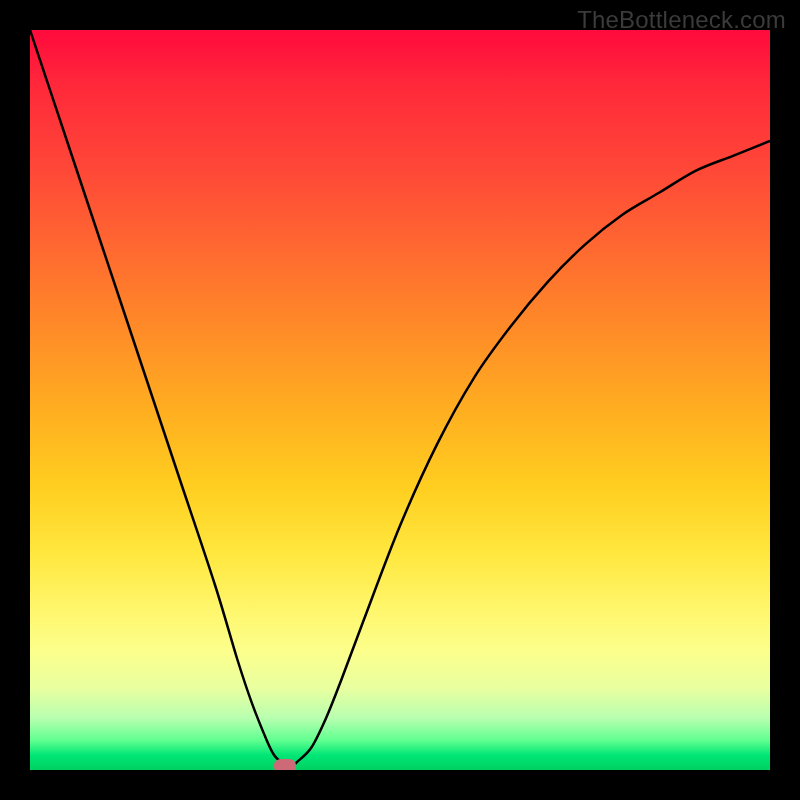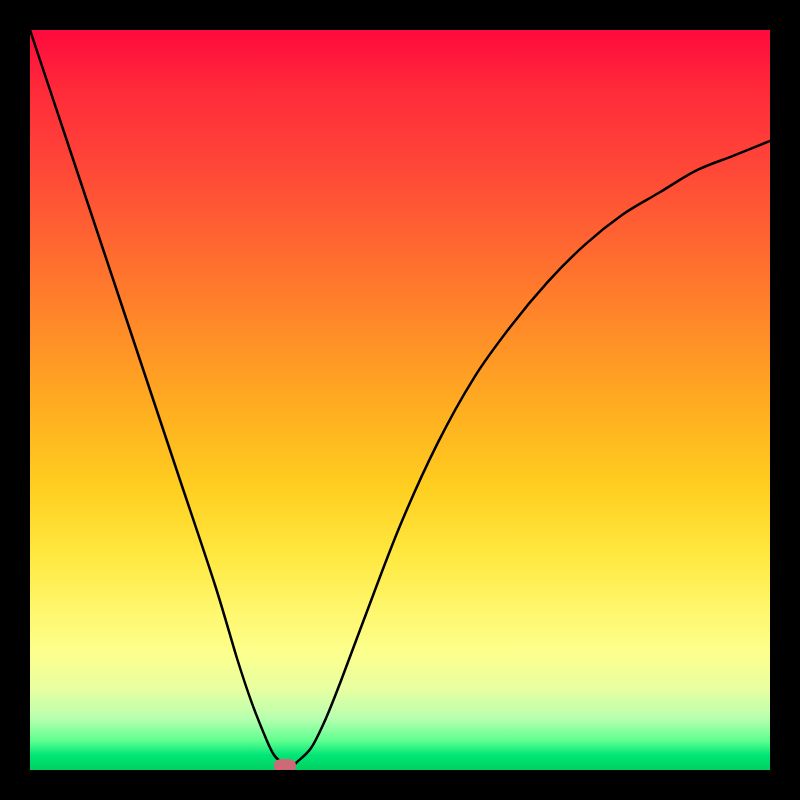--- a/index.html
+++ b/index.html
@@ -66,20 +66,21 @@
     color: #3b3b3b;
     font-size: 24px;
     letter-spacing: 0.2px;
     font-weight: 500;
   }
 </style>
 </head>
 <body>
 
 <div class="frame">
+  <div class="watermark">TheBottleneck.com</div>
 
   <div class="plot">
     <div class="gradient"></div>
 
     <svg class="curve-svg" viewBox="0 0 740 740" preserveAspectRatio="none">
       <path id="curve-path" d="M 0 0 C 6.166666666666667 18.5, 24.666666666666664 74, 37 111 C 49.333333333333336 148, 61.666666666666664 185, 74 222 C 86.33333333333333 259, 98.66666666666667 295.99999999999994, 111 332.99999999999994 C 123.33333333333333 369.99999999999994, 135.66666666666666 407, 148 444 C 160.33333333333334 481, 175.13333333333333 524.1666666666666, 185 555 C 194.86666666666667 585.8333333333334, 201.03333333333336 609.2666666666667, 207.20000000000002 629 C 213.36666666666667 648.7333333333333, 217.06666666666666 659.8333333333333, 222 673.4 C 226.93333333333334 686.9666666666667, 233.10000000000002 701.7666666666667, 236.8 710.4 C 240.5 719.0333333333333, 241.73333333333335 721.5, 244.20000000000002 725.2 C 246.66666666666669 728.9000000000001, 249.13333333333335 730.1333333333333, 251.60000000000002 732.6 C 254.0666666666667 735.0666666666667, 256.53333333333336 740, 259 740 C 261.46666666666664 740, 262.7 736.3000000000001, 266.4 732.6 C 270.09999999999997 728.9, 276.26666666666665 725.1999999999999, 281.2 717.8 C 286.1333333333333 710.4, 291.06666666666666 699.3000000000001, 296 688.2 C 300.93333333333334 677.1, 304.6333333333333 667.2333333333333, 310.8 651.2 C 316.9666666666667 635.1666666666667, 323.1333333333333 617.9, 333 592 C 342.8666666666667 566.1, 357.66666666666663 525.4, 370 495.79999999999995 C 382.33333333333337 466.19999999999993, 394.66666666666674 439.06666666666666, 407.00000000000006 414.4 C 419.33333333333337 389.7333333333333, 431.6666666666667 367.5333333333333, 444 347.79999999999995 C 456.3333333333333 328.0666666666666, 468.6666666666667 312.0333333333333, 481 296 C 493.3333333333333 279.9666666666667, 505.6666666666667 265.16666666666663, 518 251.59999999999997 C 530.3333333333334 238.0333333333333, 542.6666666666666 225.70000000000002, 555 214.60000000000002 C 567.3333333333334 203.50000000000003, 579.6666666666666 193.63333333333335, 592 185 C 604.3333333333334 176.36666666666665, 616.6666666666666 170.19999999999996, 629 162.79999999999995 C 641.3333333333334 155.39999999999995, 653.6666666666666 146.76666666666657, 666 140.5999999999999 C 678.3333333333334 134.43333333333325, 690.6666666666666 130.73333333333338, 703 125.80000000000007 C 715.3333333333334 120.86666666666675, 733.8333333333334 113.46666666666668, 740 111" fill="none" stroke="#000" stroke-width="2.5"></path>
     </svg>
 
     <div id="marker" class="marker" style="left: 255.3px; top: 736.3px; background: rgb(204, 107, 119);"></div>
   </div>

